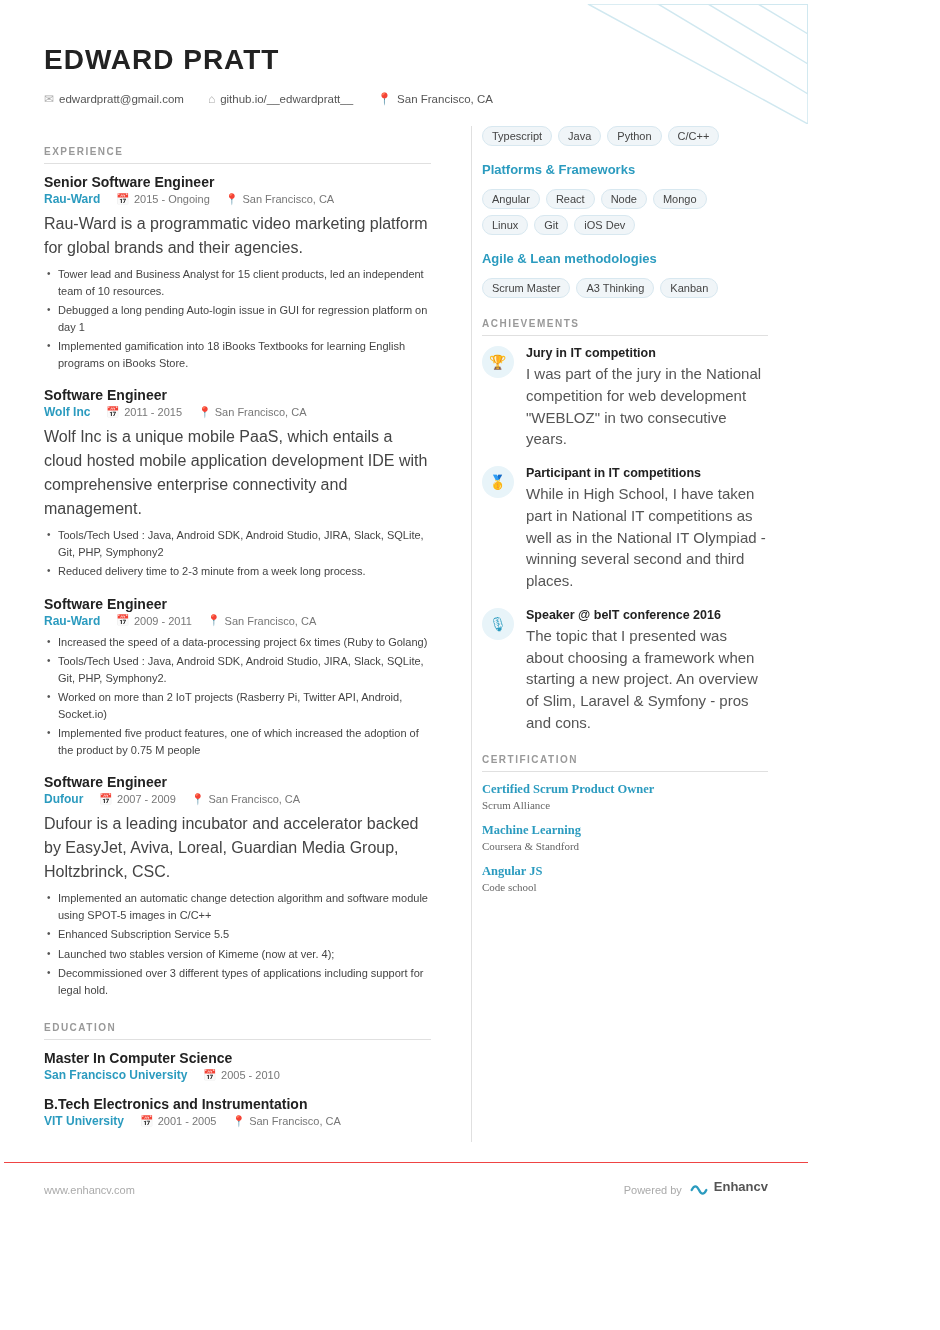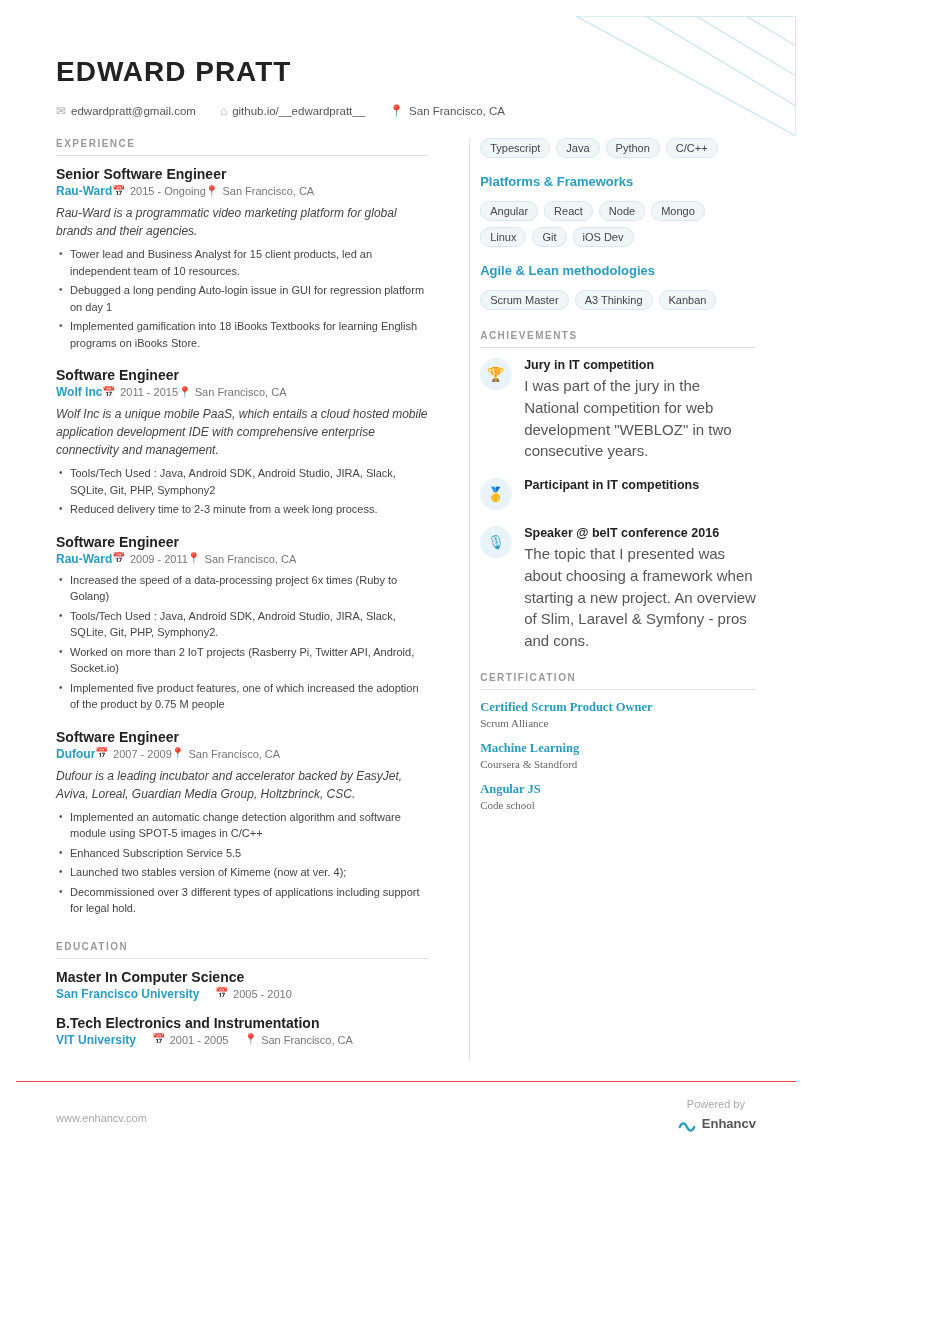--- a/index.html
+++ b/index.html
@@ -10,21 +10,21 @@
       font-size: 12px;
       width: 940px;
       min-height: 1330px;
     }
 
     .page {
       width: 812px;
       min-height: 1330px;
       background: #fff;
       position: relative;
-      padding: 16px;
+      padding: 4px;
     }
 
     
     .header-area {
       position: relative;
       background: #fff;
       padding: 40px 40px 20px 40px;
       overflow: hidden;
     }
 
@@ -74,40 +74,41 @@
     }
 
     
     .section-label {
       font-size: 10px;
       font-weight: 700;
       letter-spacing: 1.5px;
       color: #999;
       text-transform: uppercase;
       margin-bottom: 10px;
+      margin-top: 20px;
       padding-bottom: 6px;
       border-bottom: 1px solid #e0e0e0;
     }
 
     
     .exp-entry {
       margin-bottom: 16px;
     }
 
     .exp-title {
       font-size: 14px;
       font-weight: 700;
       color: #222;
       margin-bottom: 2px;
     }
 
     .exp-meta {
       display: flex;
       align-items: center;
-      gap: 0;
+      gap: 16px;
       margin-bottom: 6px;
     }
 
     .exp-company {
       font-size: 12px;
       font-weight: 600;
       color: #2b9bbf;
     }
 
     .exp-date {
@@ -120,25 +121,24 @@
 
     .exp-location {
       display: flex;
       align-items: center;
       gap: 3px;
       color: #777;
       font-size: 11px;
     }
 
     .exp-desc {
-      font-size: 12px;
+      font-size: 16px;
       color: #444;
       line-height: 1.5;
       margin-bottom: 6px;
-      font-style: italic;
     }
 
     .exp-bullets {
       list-style: none;
       padding: 0;
     }
 
     .exp-bullets li {
       font-size: 11px;
       color: #444;
@@ -278,21 +278,20 @@
       font-size: 11px;
       color: #aaa;
     }
 
     .footer-right {
       display: flex;
       align-items: center;
       gap: 6px;
       font-size: 11px;
       color: #aaa;
-      flex-direction: column;
     }
 
     .enhancv-logo {
       display: flex;
       align-items: flex-start;
       gap: 4px;
       color: #555;
       font-weight: 700;
       font-size: 13px;
     }
@@ -511,20 +510,21 @@
           <div class="achievement-desc">I was part of the jury in the National competition for web development "WEBLOZ" in two consecutive years.</div>
         </div>
       </div>
 
       <div class="achievement-entry">
         <div class="achievement-icon-wrap">
           <span>🥇</span>
         </div>
         <div class="achievement-content">
           <div class="achievement-title">Participant in IT competitions</div>
+          <div class="achievement-desc">While in High School, I have taken part in National IT competitions as well as in the National IT Olympiad - winning several second and third places.</div>
         </div>
       </div>
 
       <div class="achievement-entry">
         <div class="achievement-icon-wrap">
           <span>🎙</span>
         </div>
         <div class="achievement-content">
           <div class="achievement-title">Speaker @ belT conference 2016</div>
           <div class="achievement-desc">The topic that I presented was about choosing a framework when starting a new project. An overview of Slim, Laravel &amp; Symfony - pros and cons.</div>

